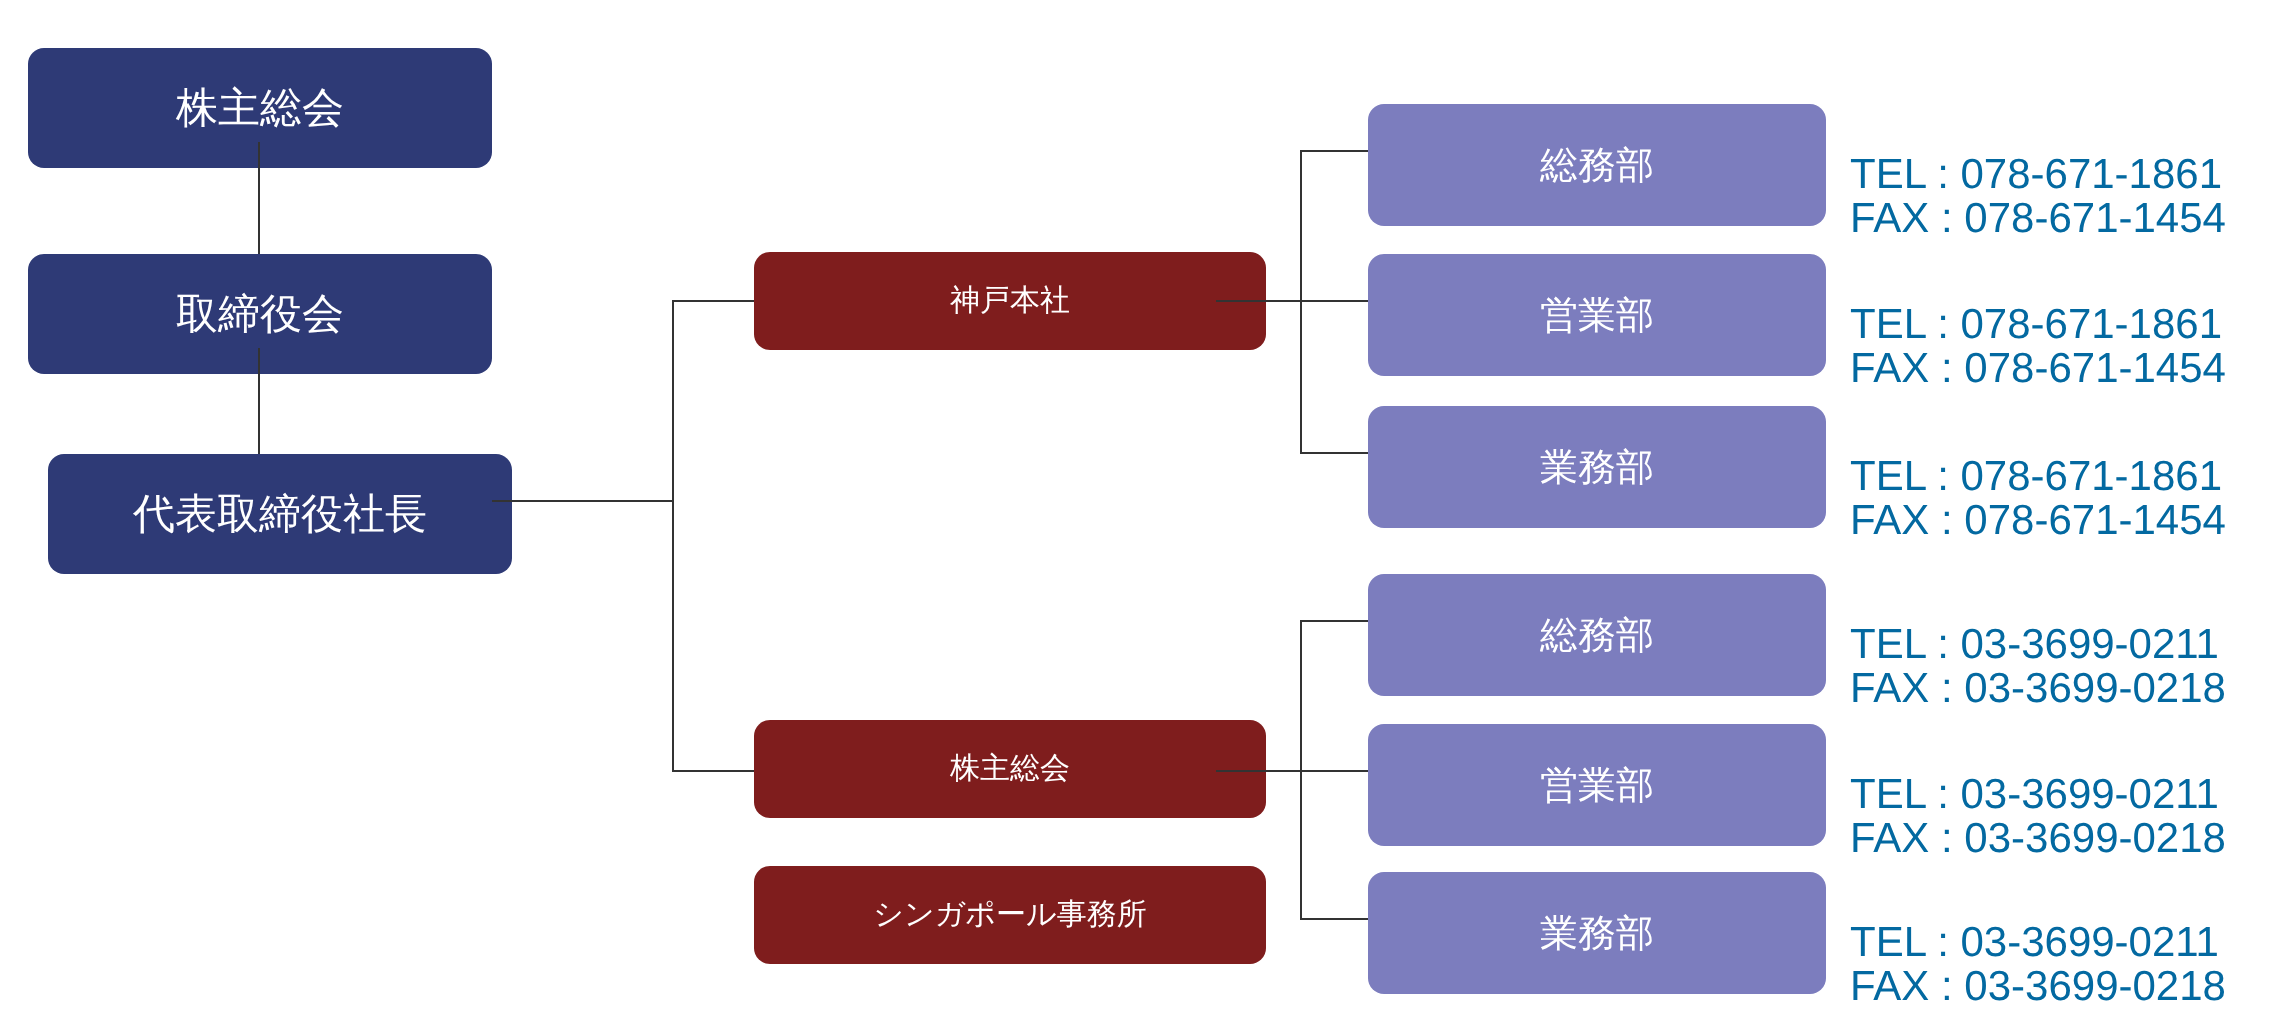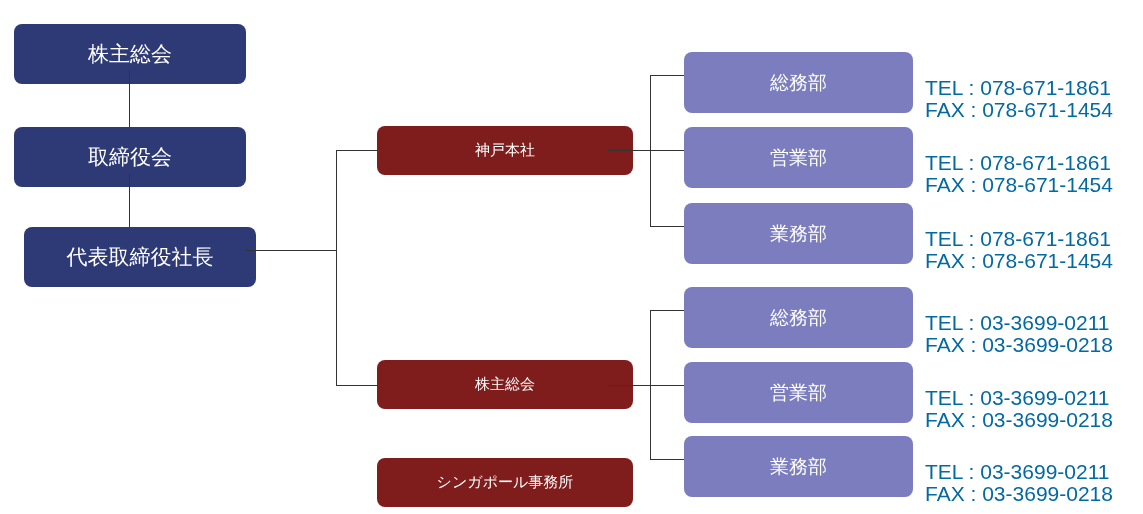--- a/index.html
+++ b/index.html
@@ -62,21 +62,21 @@
 <body>
 
 <div class="canvas">
 
   <div class="node gov" style="left:14px; top:24px;">株主総会</div>
   <div class="node gov" style="left:14px; top:127px;">取締役会</div>
   <div class="node gov" style="left:12px; top:227px;margin-left:12px;">代表取締役社長</div>
 
   <div class="node office" style="left:377px; top:126px;">神戸本社</div>
   <div class="node office" style="left:377px; top:360px;">株主総会</div>
-  <div class="node office" style="left:377px; top:458px;">シンガポール事務所</div>
+  <div class="node office" style="left:377px; top:433px;">シンガポール事務所</div>
 
   <div class="node dept" style="left:684px; top:52px;">総務部</div>
   <div class="node dept" style="left:684px; top:127px;">営業部</div>
   <div class="node dept" style="left:684px; top:203px;">業務部</div>
 
   <div class="node dept" style="left:684px; top:287px;">総務部</div>
   <div class="node dept" style="left:684px; top:362px;">営業部</div>
   <div class="node dept" style="left:684px; top:436px;">業務部</div>
 
   <div class="contact" style="left:925px; top:53px;">

